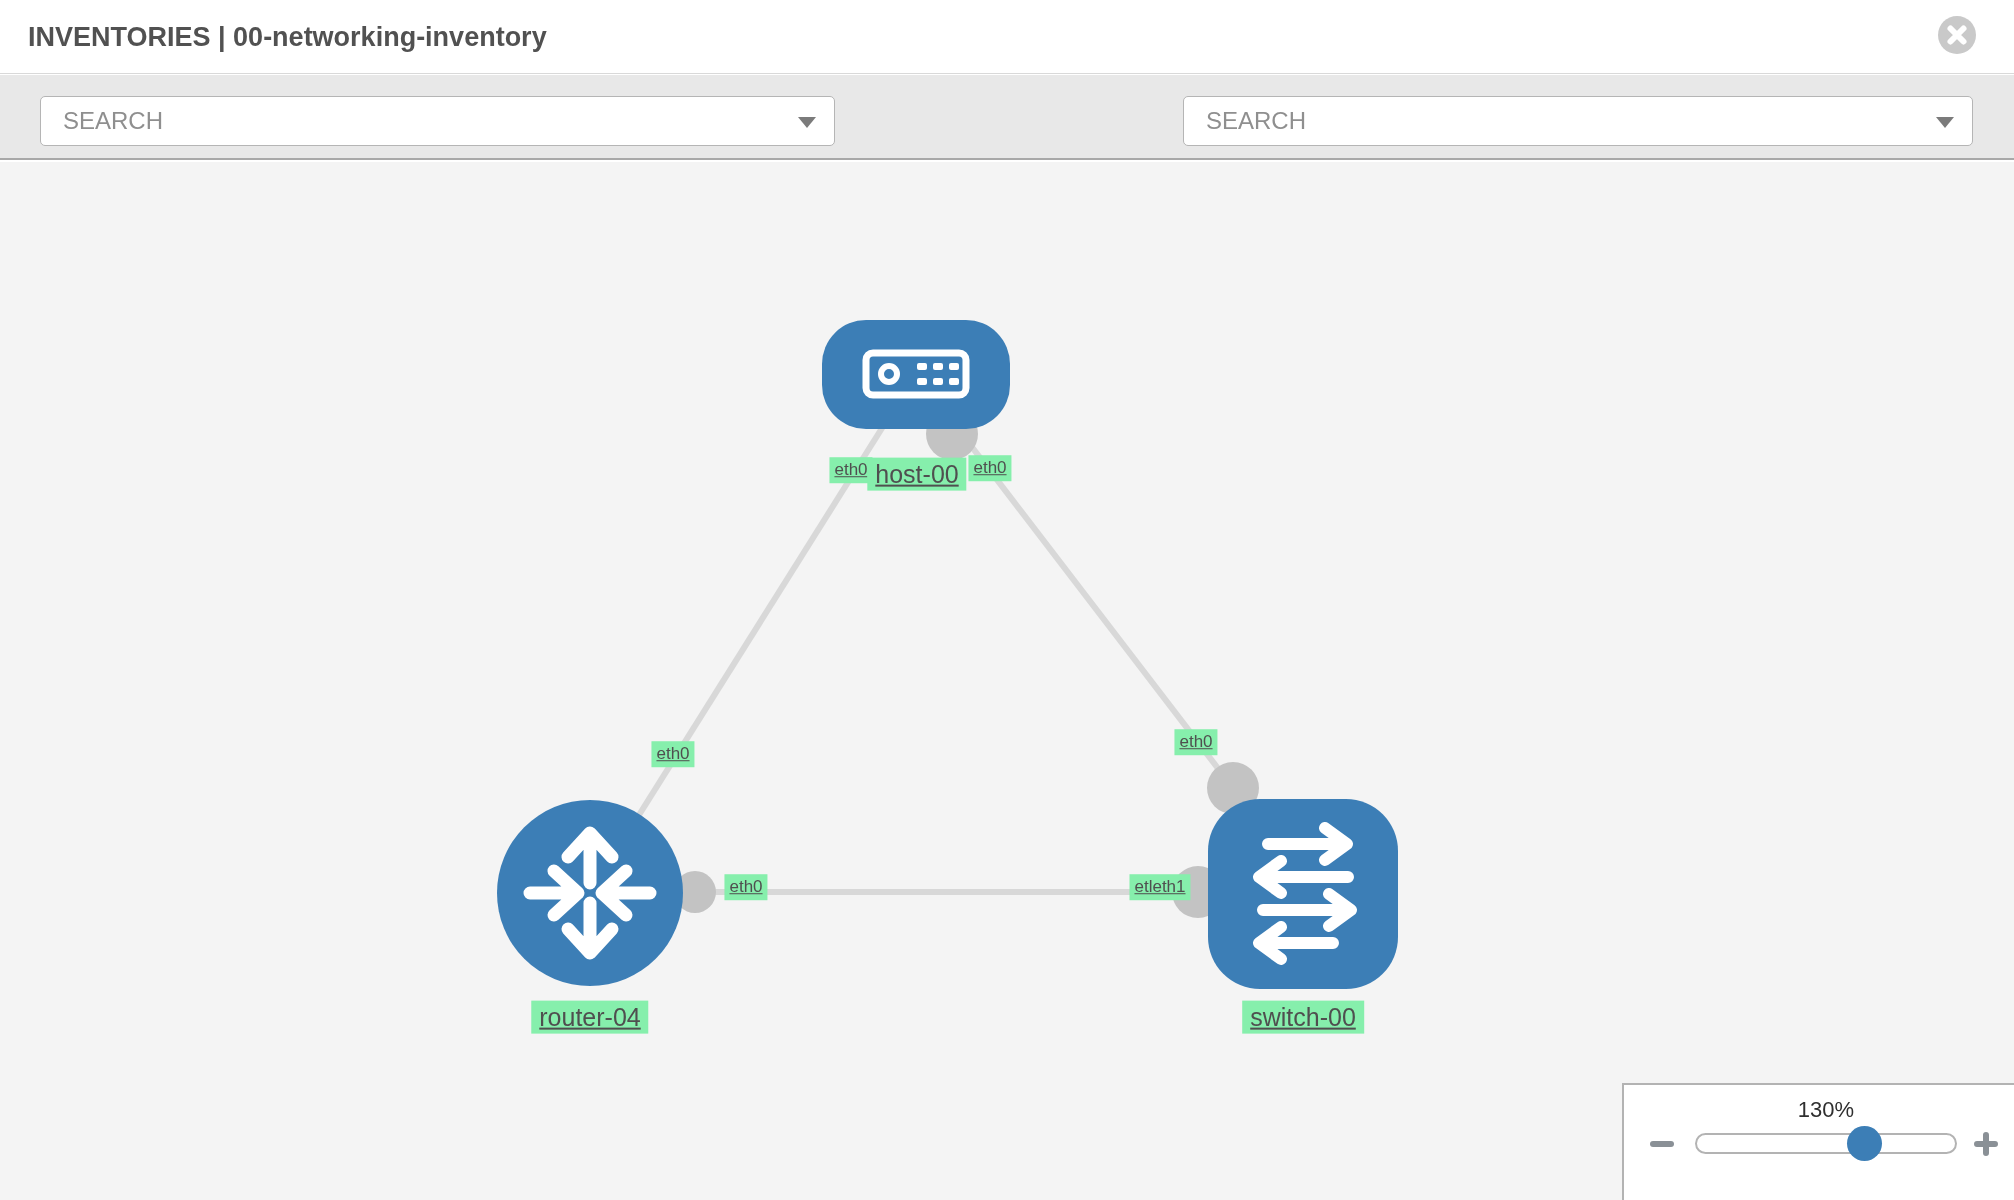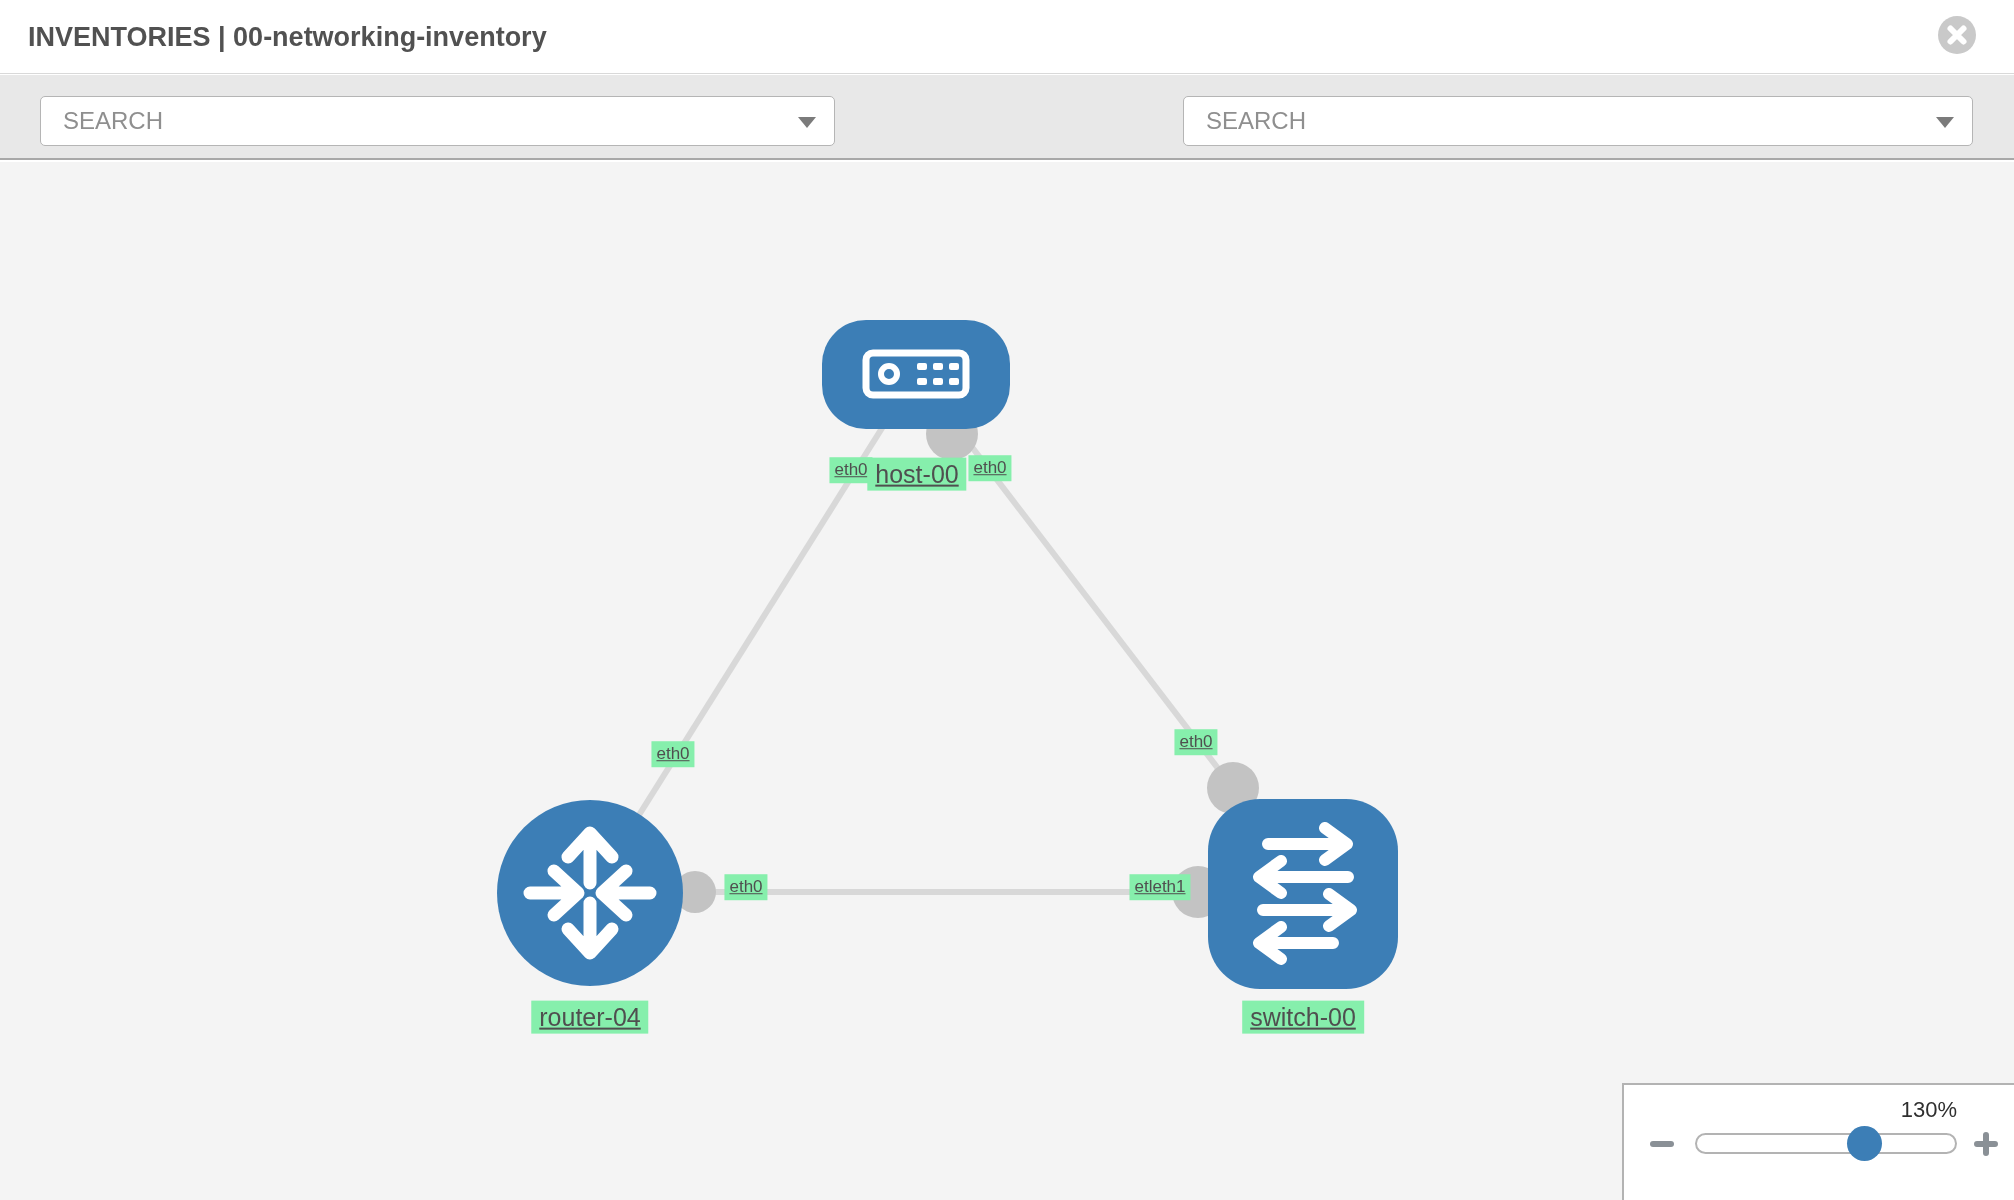--- a/index.html
+++ b/index.html
@@ -36,21 +36,21 @@
   .topo-svg { position:absolute; top:0; left:0; }
 
   .chip { position:absolute; transform:translate(-50%,-50%); background:#86efac;
     color:#4f4f4f; white-space:nowrap; line-height:1.15;text-decoration:underline; }
   .chip.if-label { font-size:17px; padding:3px 5px; }
   .chip.node-label { font-size:25px; padding:2px 8px; }
 
   
   .zoom-panel { position:absolute; left:1622px; top:1083px; width:392px; height:117px;
     background:#ffffff; border:2px solid #b3b3b3; border-right:none; border-bottom:none; }
-  .zoom-level { position:absolute; left:71px; top:12px; width:262px; text-align:right;
+  .zoom-level { position:absolute; left:71px; top:12px; width:262px; text-align:center;
     font-size:22px; color:#2f2f2f; }
   .zoom-btn { position:absolute; width:30px; height:30px; top:44px; border:none;
     background:transparent; cursor:pointer; }
   .zoom-out-btn { left:23px; }
   .zoom-in-btn { left:347px; }
   .slider-track { position:absolute; left:71px; top:48px; width:262px; height:21px;
     background:#fff; border:2px solid #b3b3b3; border-radius:11px; cursor:pointer; }
   .slider-thumb { position:absolute; left:150px; top:-9px; width:35px; height:35px;
     border-radius:50%; background:#3c7eb6; cursor:grab; }
 </style>

